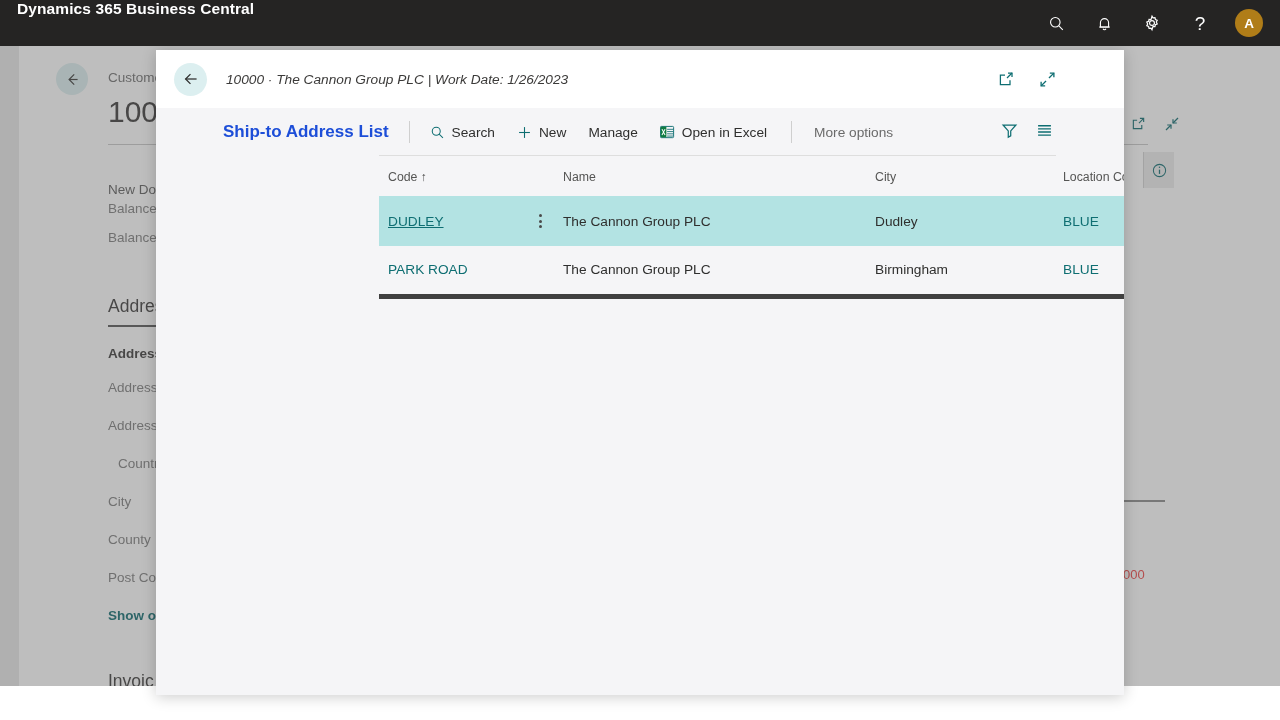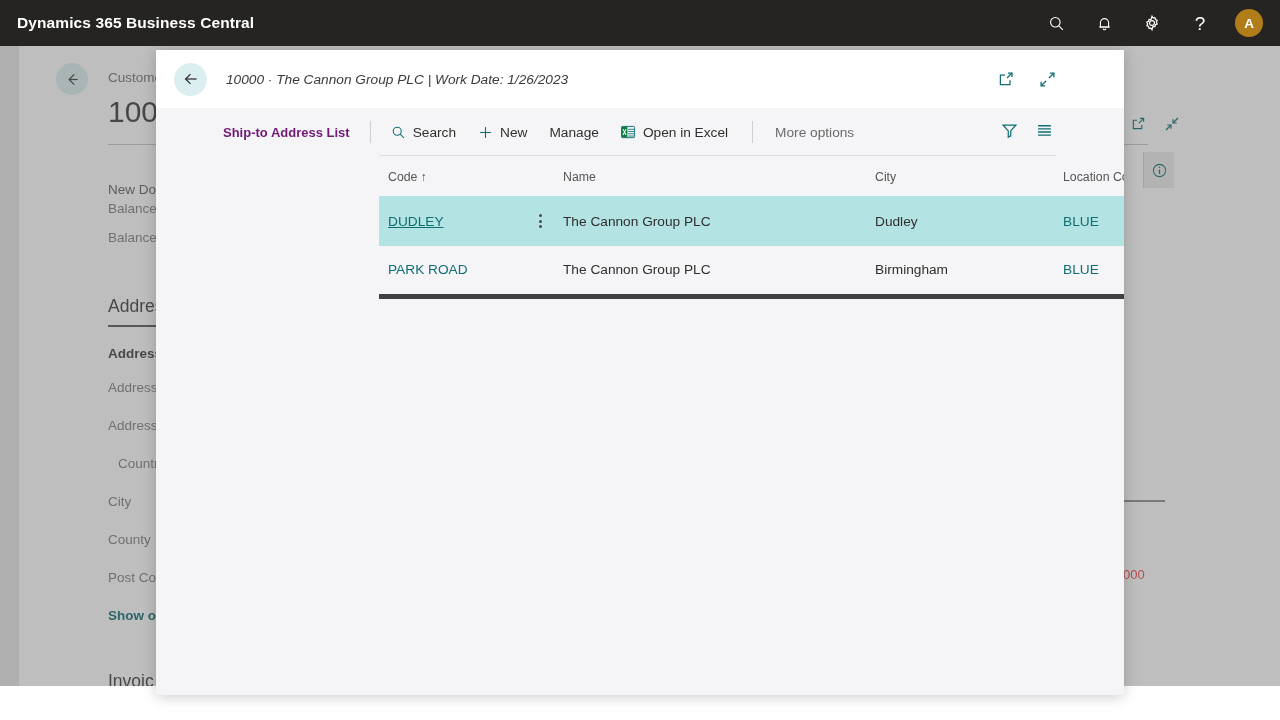--- a/index.html
+++ b/index.html
@@ -8,21 +8,21 @@
     overflow: hidden;
     font-family: "Liberation Sans", sans-serif;
     background: #ffffff;
   }
 
   
   #topbar {
     position: absolute; top: 0; left: 0;
     width: 1280px; height: 46px;
     background: #252423;
-    display: flex; align-items: center;
+    display: flex; 
     z-index: 60;
   }
   #app-title {
     color: #ffffff;
     font-size: 15.5px;
     font-weight: 600;
     margin-left: 17px;
     letter-spacing: .1px;
     white-space: nowrap;
   }
@@ -177,23 +177,23 @@
 
   
   #modal-toolbar {
     position: relative;
     height: 48px;
     background: #f5f5f7;
     display: flex; align-items: center;
     padding-left: 67px;
   }
   #toolbar-caption {
-    font-size: 13px;
+    font-size: 17px;
     font-weight: 700;
-    color: #701a75;
+    color: #1d4ed8;
     white-space: nowrap;
   }
   .tb-divider {
     width: 1px; height: 22px;
     background: #cfcfcf;
     margin: 0 20px;
   }
   .tb-action {
     display: flex; align-items: center;
     gap: 7px;

